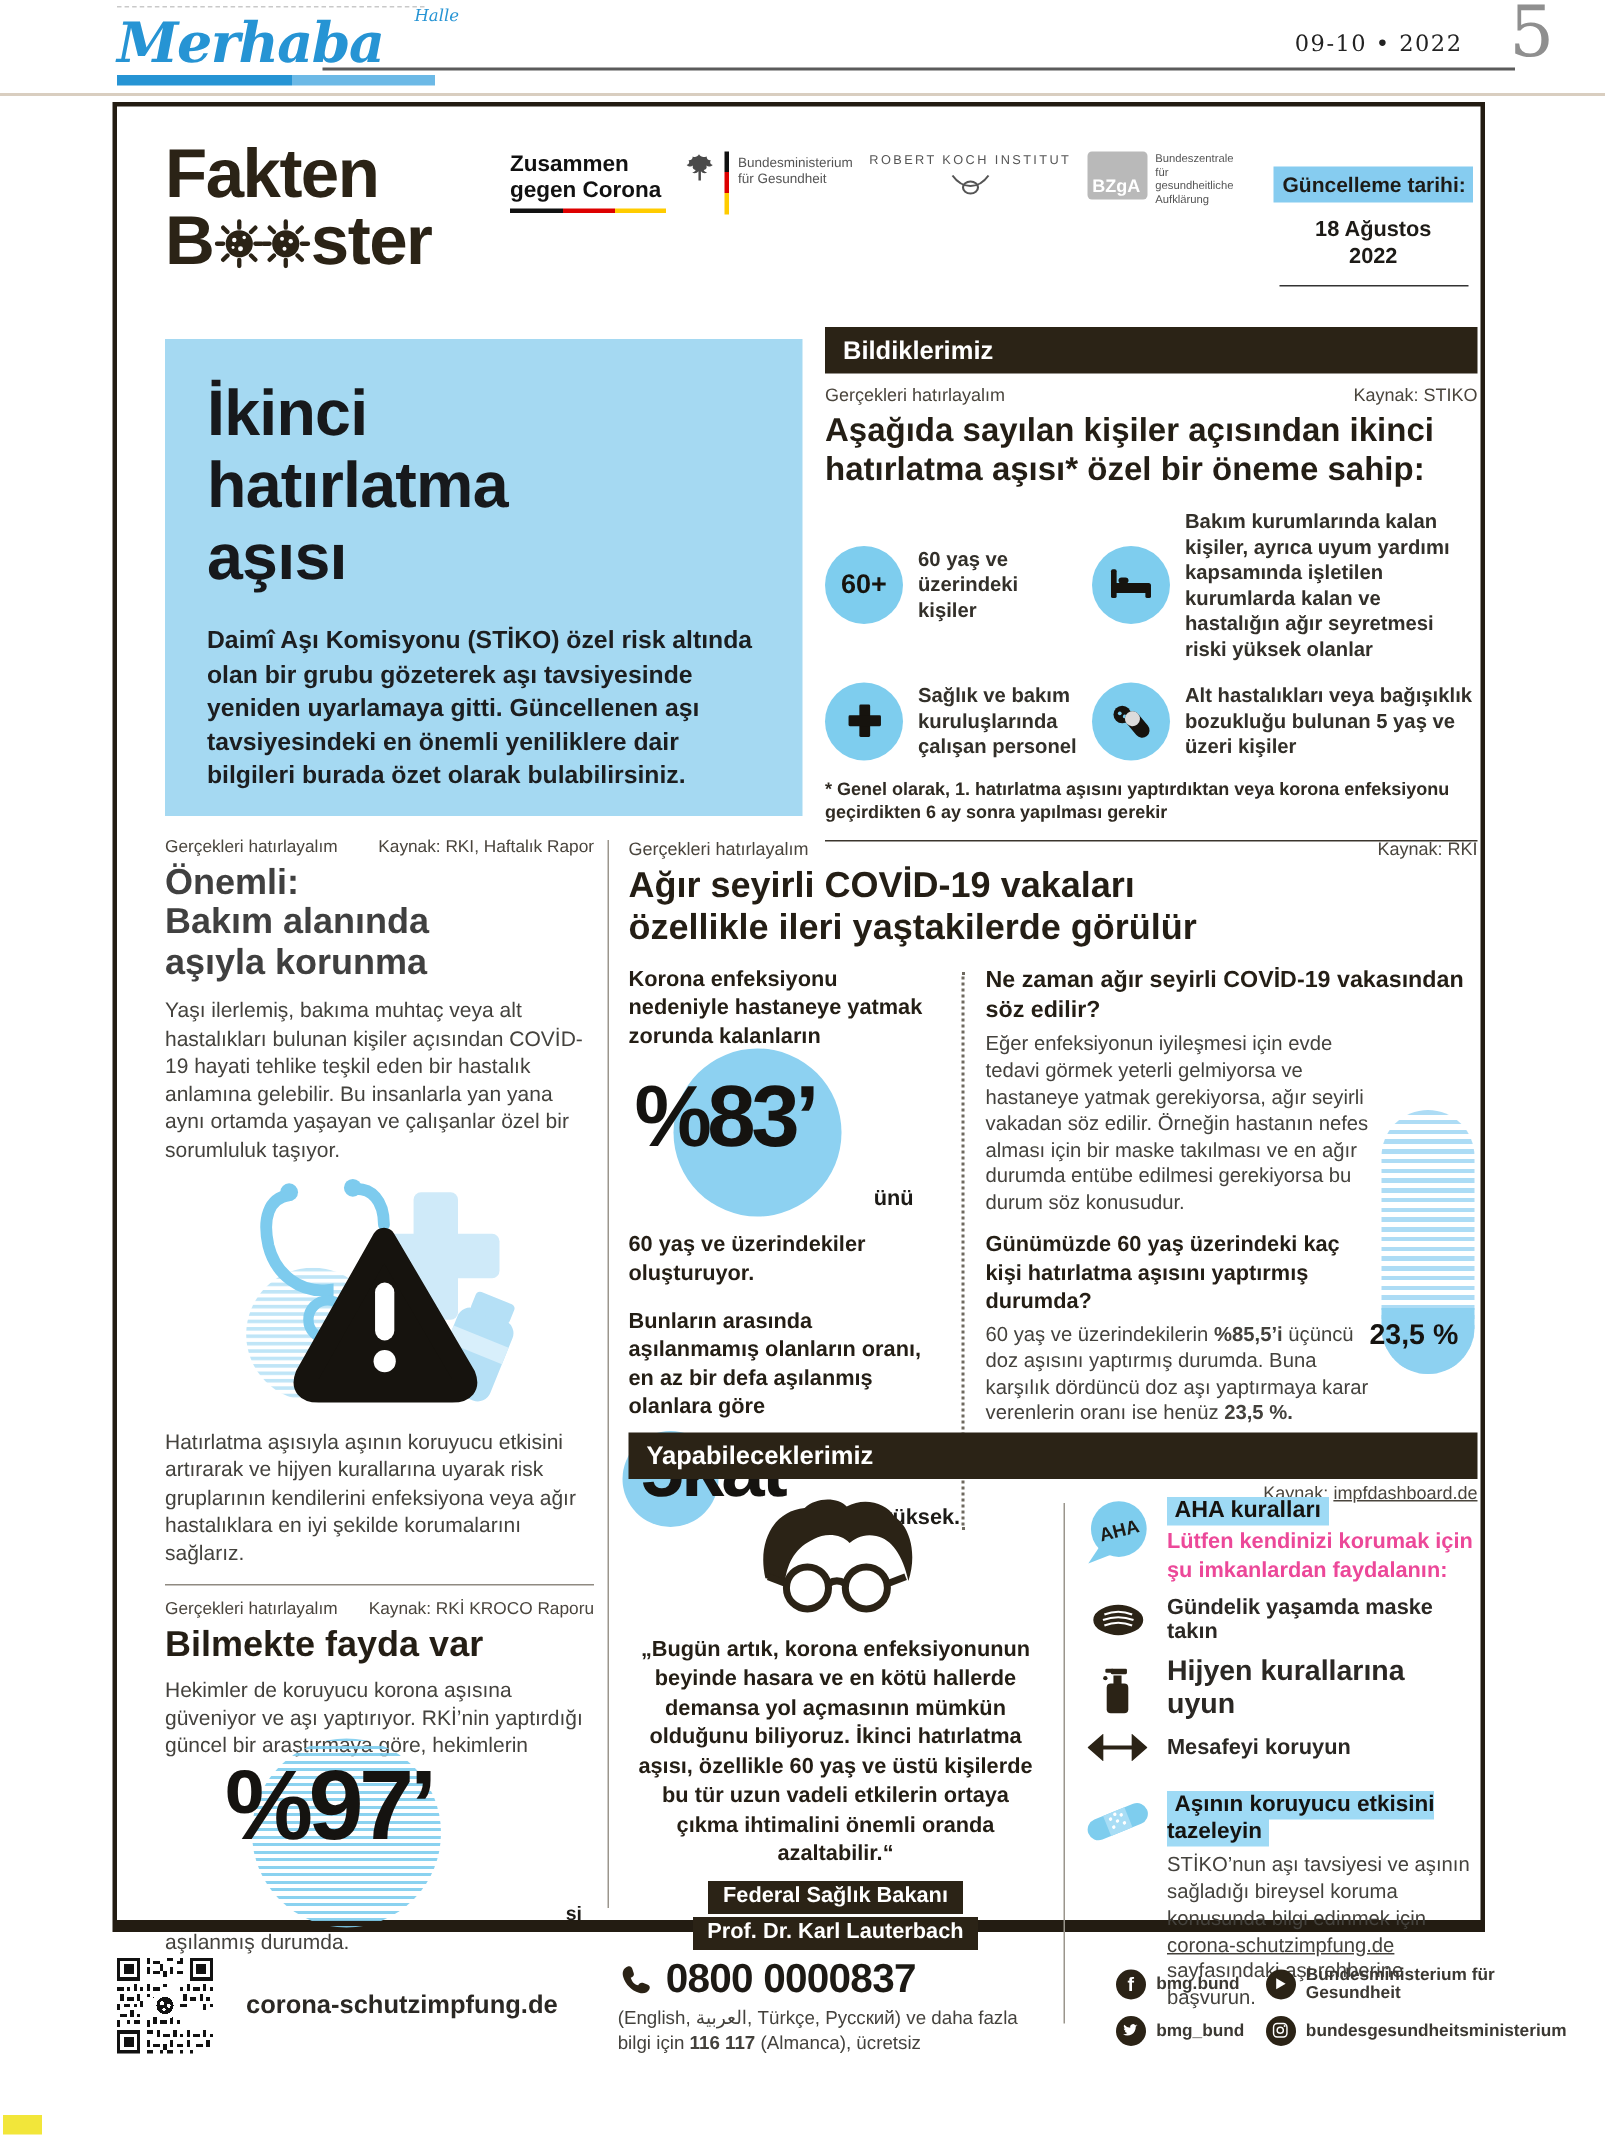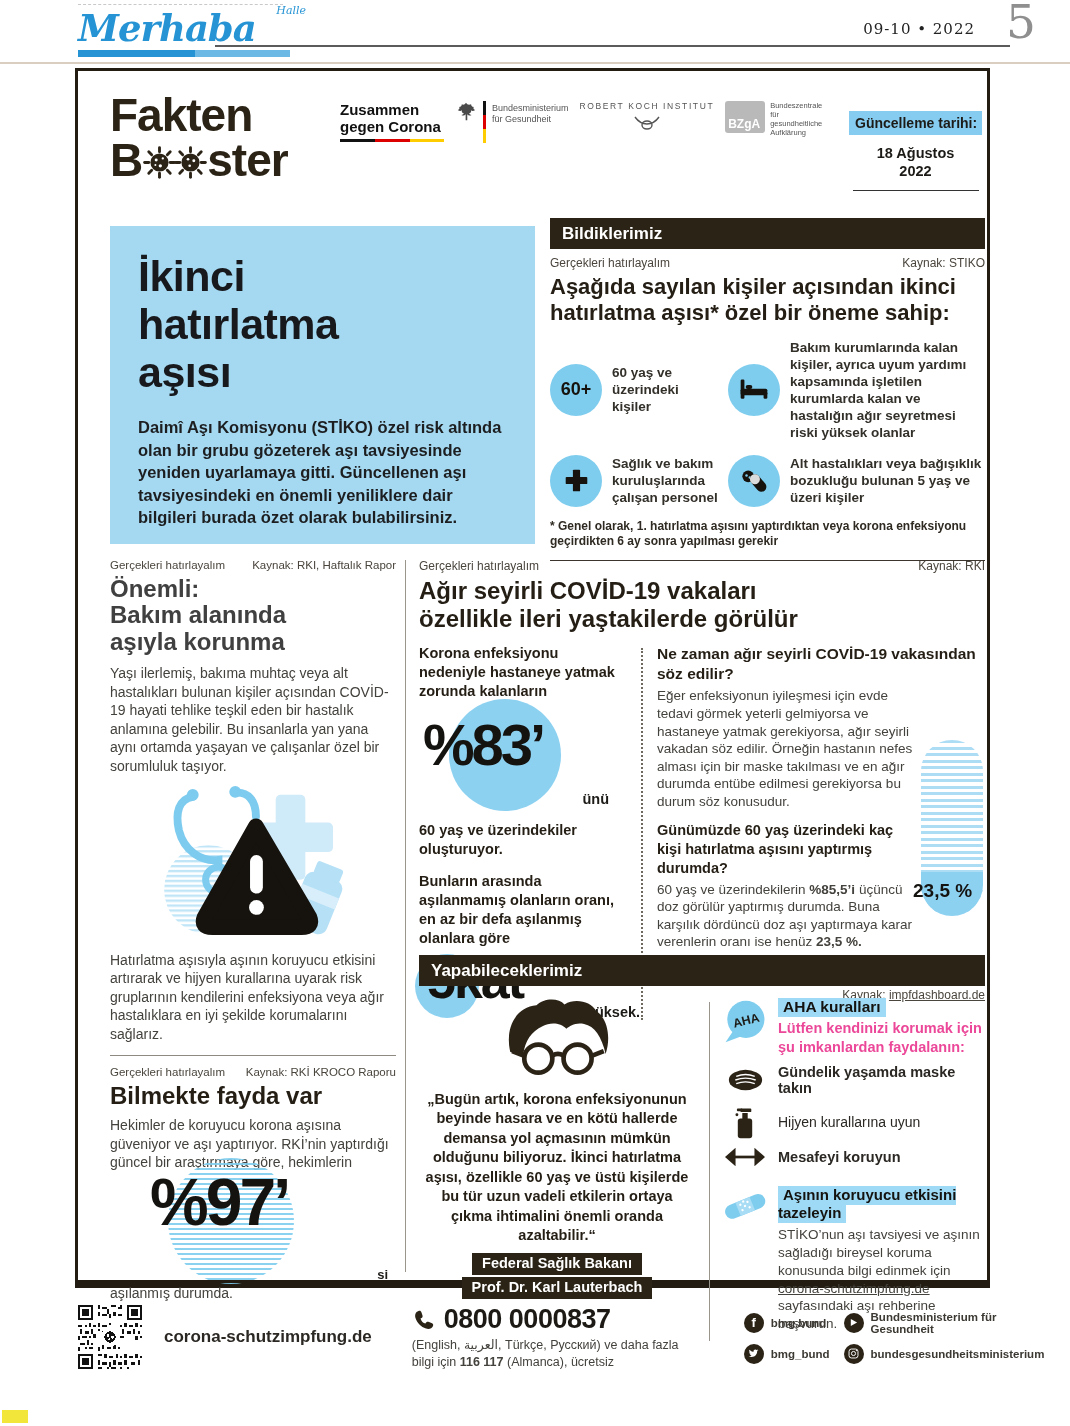--- a/index.html
+++ b/index.html
@@ -274,21 +274,21 @@
         </div>
       </div>
 
       <div style="border-left:2px dotted #6e695f;margin:4px 14px 0 16px"></div>
 
       <div style="flex:1;position:relative;min-height:320px">
         <div style="font-size:15.5px;font-weight:800;line-height:1.3;color:#241e15">Ne zaman ağır seyirli COVİD-19 vakasından söz edilir?</div>
         <div style="margin-top:3px;font-size:13.5px;line-height:1.3;color:var(--body);width:calc(100% - 72px)">Eğer enfeksiyonun iyileşmesi için evde tedavi görmek yeterli gelmiyorsa ve hastaneye yatmak gerekiyorsa, ağır seyirli vakadan söz edilir. Örneğin hastanın nefes alması için bir maske takılması ve en ağır durumda entübe edilmesi gerekiyorsa bu durum söz konusudur.</div>
         <div style="margin-top:11px;font-size:14.5px;font-weight:800;line-height:1.3;color:#241e15;width:calc(100% - 72px)">Günümüzde 60 yaş üzerindeki kaç kişi hatırlatma aşısını yaptırmış durumda?</div>
         <div style="margin-top:3px;font-size:13.5px;line-height:1.3;color:var(--body);width:calc(100% - 72px)">
-          <span>60 yaş ve üzerindekilerin </span><b>%85,5’i</b><span> üçüncü doz görülür yaptırmış durumda. Buna karşılık dördüncü doz aşı yaptırmaya karar verenlerin oranı ise henüz </span><b>23,5 %.</b>
+          <span>60 yaş ve üzerindekilerin </span><b>%85,5’i</b><span> üçüncü doz aşısını yaptırmış durumda. Buna karşılık dördüncü doz aşı yaptırmaya karar verenlerin oranı ise henüz </span><b>23,5 %.</b>
         </div>
         <div class="abs" style="right:2px;top:96px;width:62px;height:176px">
           <div class="gauge-stripes"></div>
           <div class="gauge-fill"></div>
           <div class="abs" style="bottom:14px;left:-8px;font-size:19px;font-weight:800;white-space:nowrap;color:#151310">23,5 %</div>
         </div>
         <div style="position:absolute;right:0;bottom:18px;font-size:12px;color:#4a453d">
           <span>Kaynak: </span><span class="link">impfdashboard.de</span>
         </div>
       </div>
@@ -348,21 +348,21 @@
         <div class="aha-row">
           <div class="aha-ico">
             <svg width="24" height="36" viewBox="0 0 26 40" fill="#2b2316">
               <rect x="5" y="16" width="16" height="22" rx="3"></rect>
               <rect x="10" y="10" width="6" height="7"></rect>
               <rect x="8" y="5" width="12" height="4" rx="1"></rect>
               <rect x="4" y="5" width="6" height="3" rx="1"></rect>
               <circle cx="4" cy="12" r="1.6"></circle>
             </svg>
           </div>
-          <div style="font-size:14px;font-weight:400;color:#2b2824">Hijyen kurallarına uyun</div>
+          <div style="font-size:19px;font-weight:700;color:#2b2824">Hijyen kurallarına uyun</div>
         </div>
         <div class="aha-row">
           <div class="aha-ico">
             <svg width="40" height="18" viewBox="0 0 44 20" stroke="#2b2316" stroke-width="3" fill="#2b2316">
               <line x1="9" y1="10" x2="35" y2="10"></line>
               <path d="M10 3 L2 10 L10 17 Z"></path>
                 <path d="M34 3 L42 10 L34 17 Z"></path>
             </svg>
           </div>
           <div style="font-size:14.5px;font-weight:700;color:#2b2824">Mesafeyi koruyun</div>

